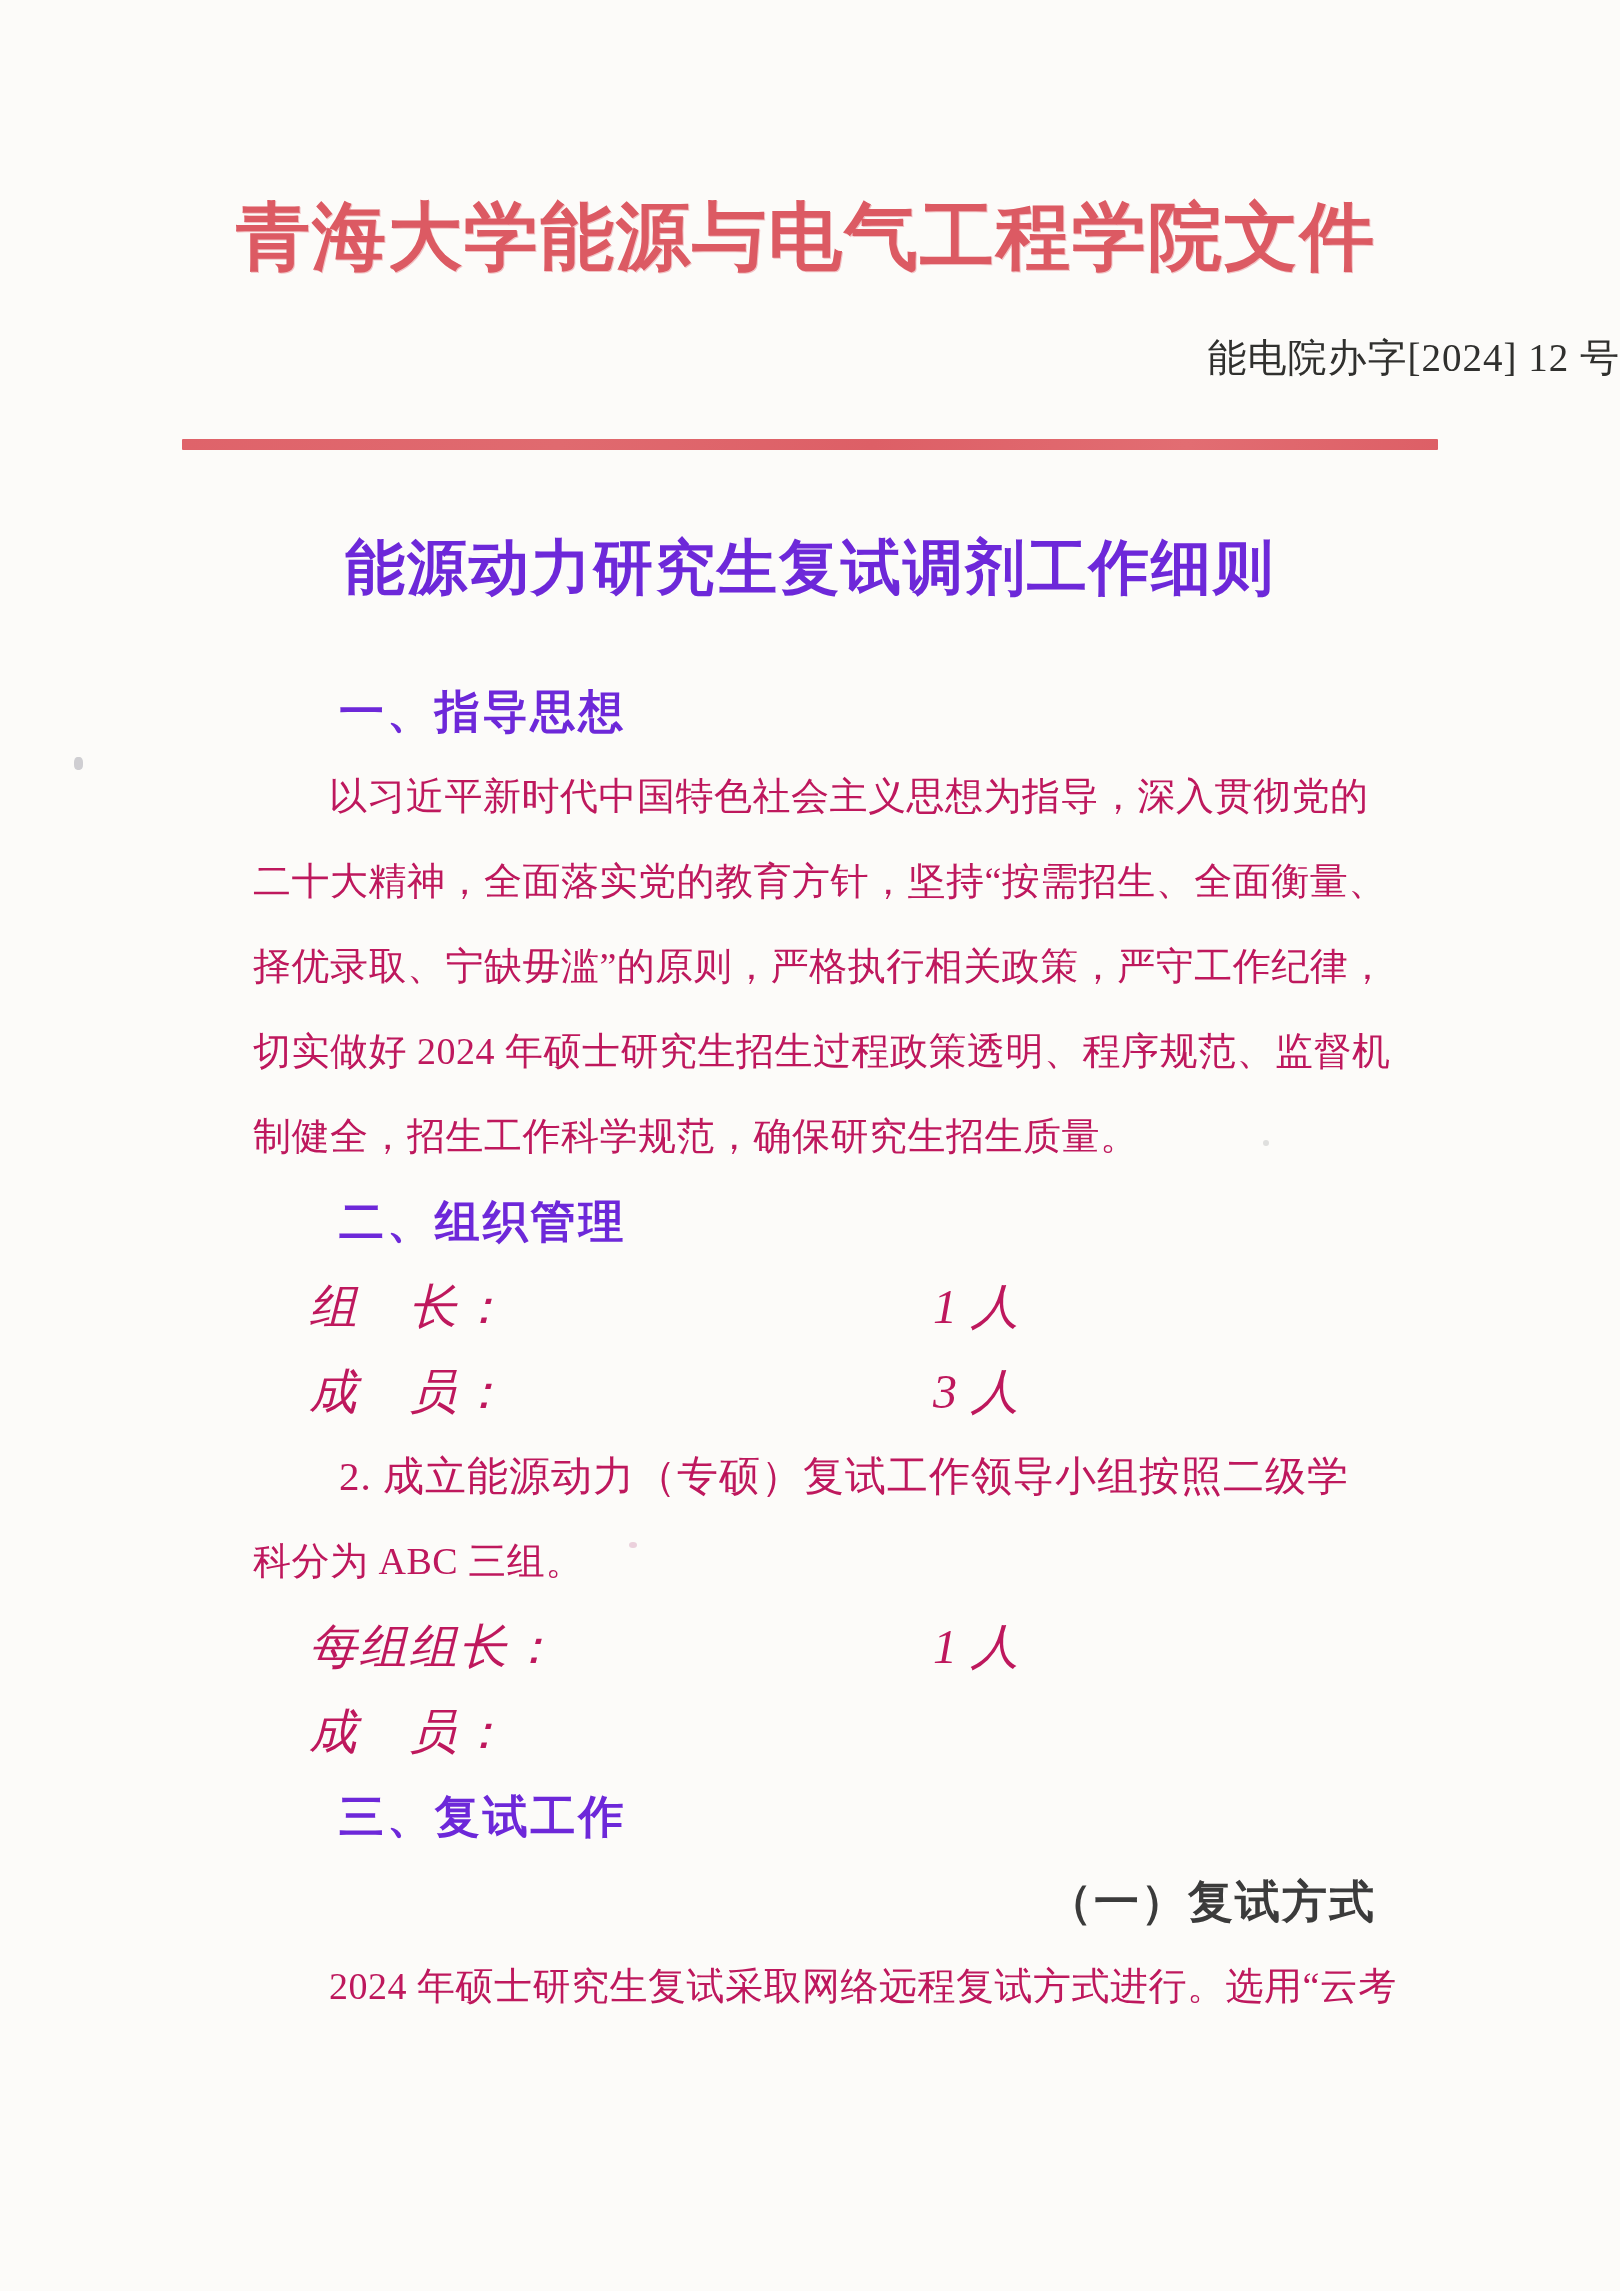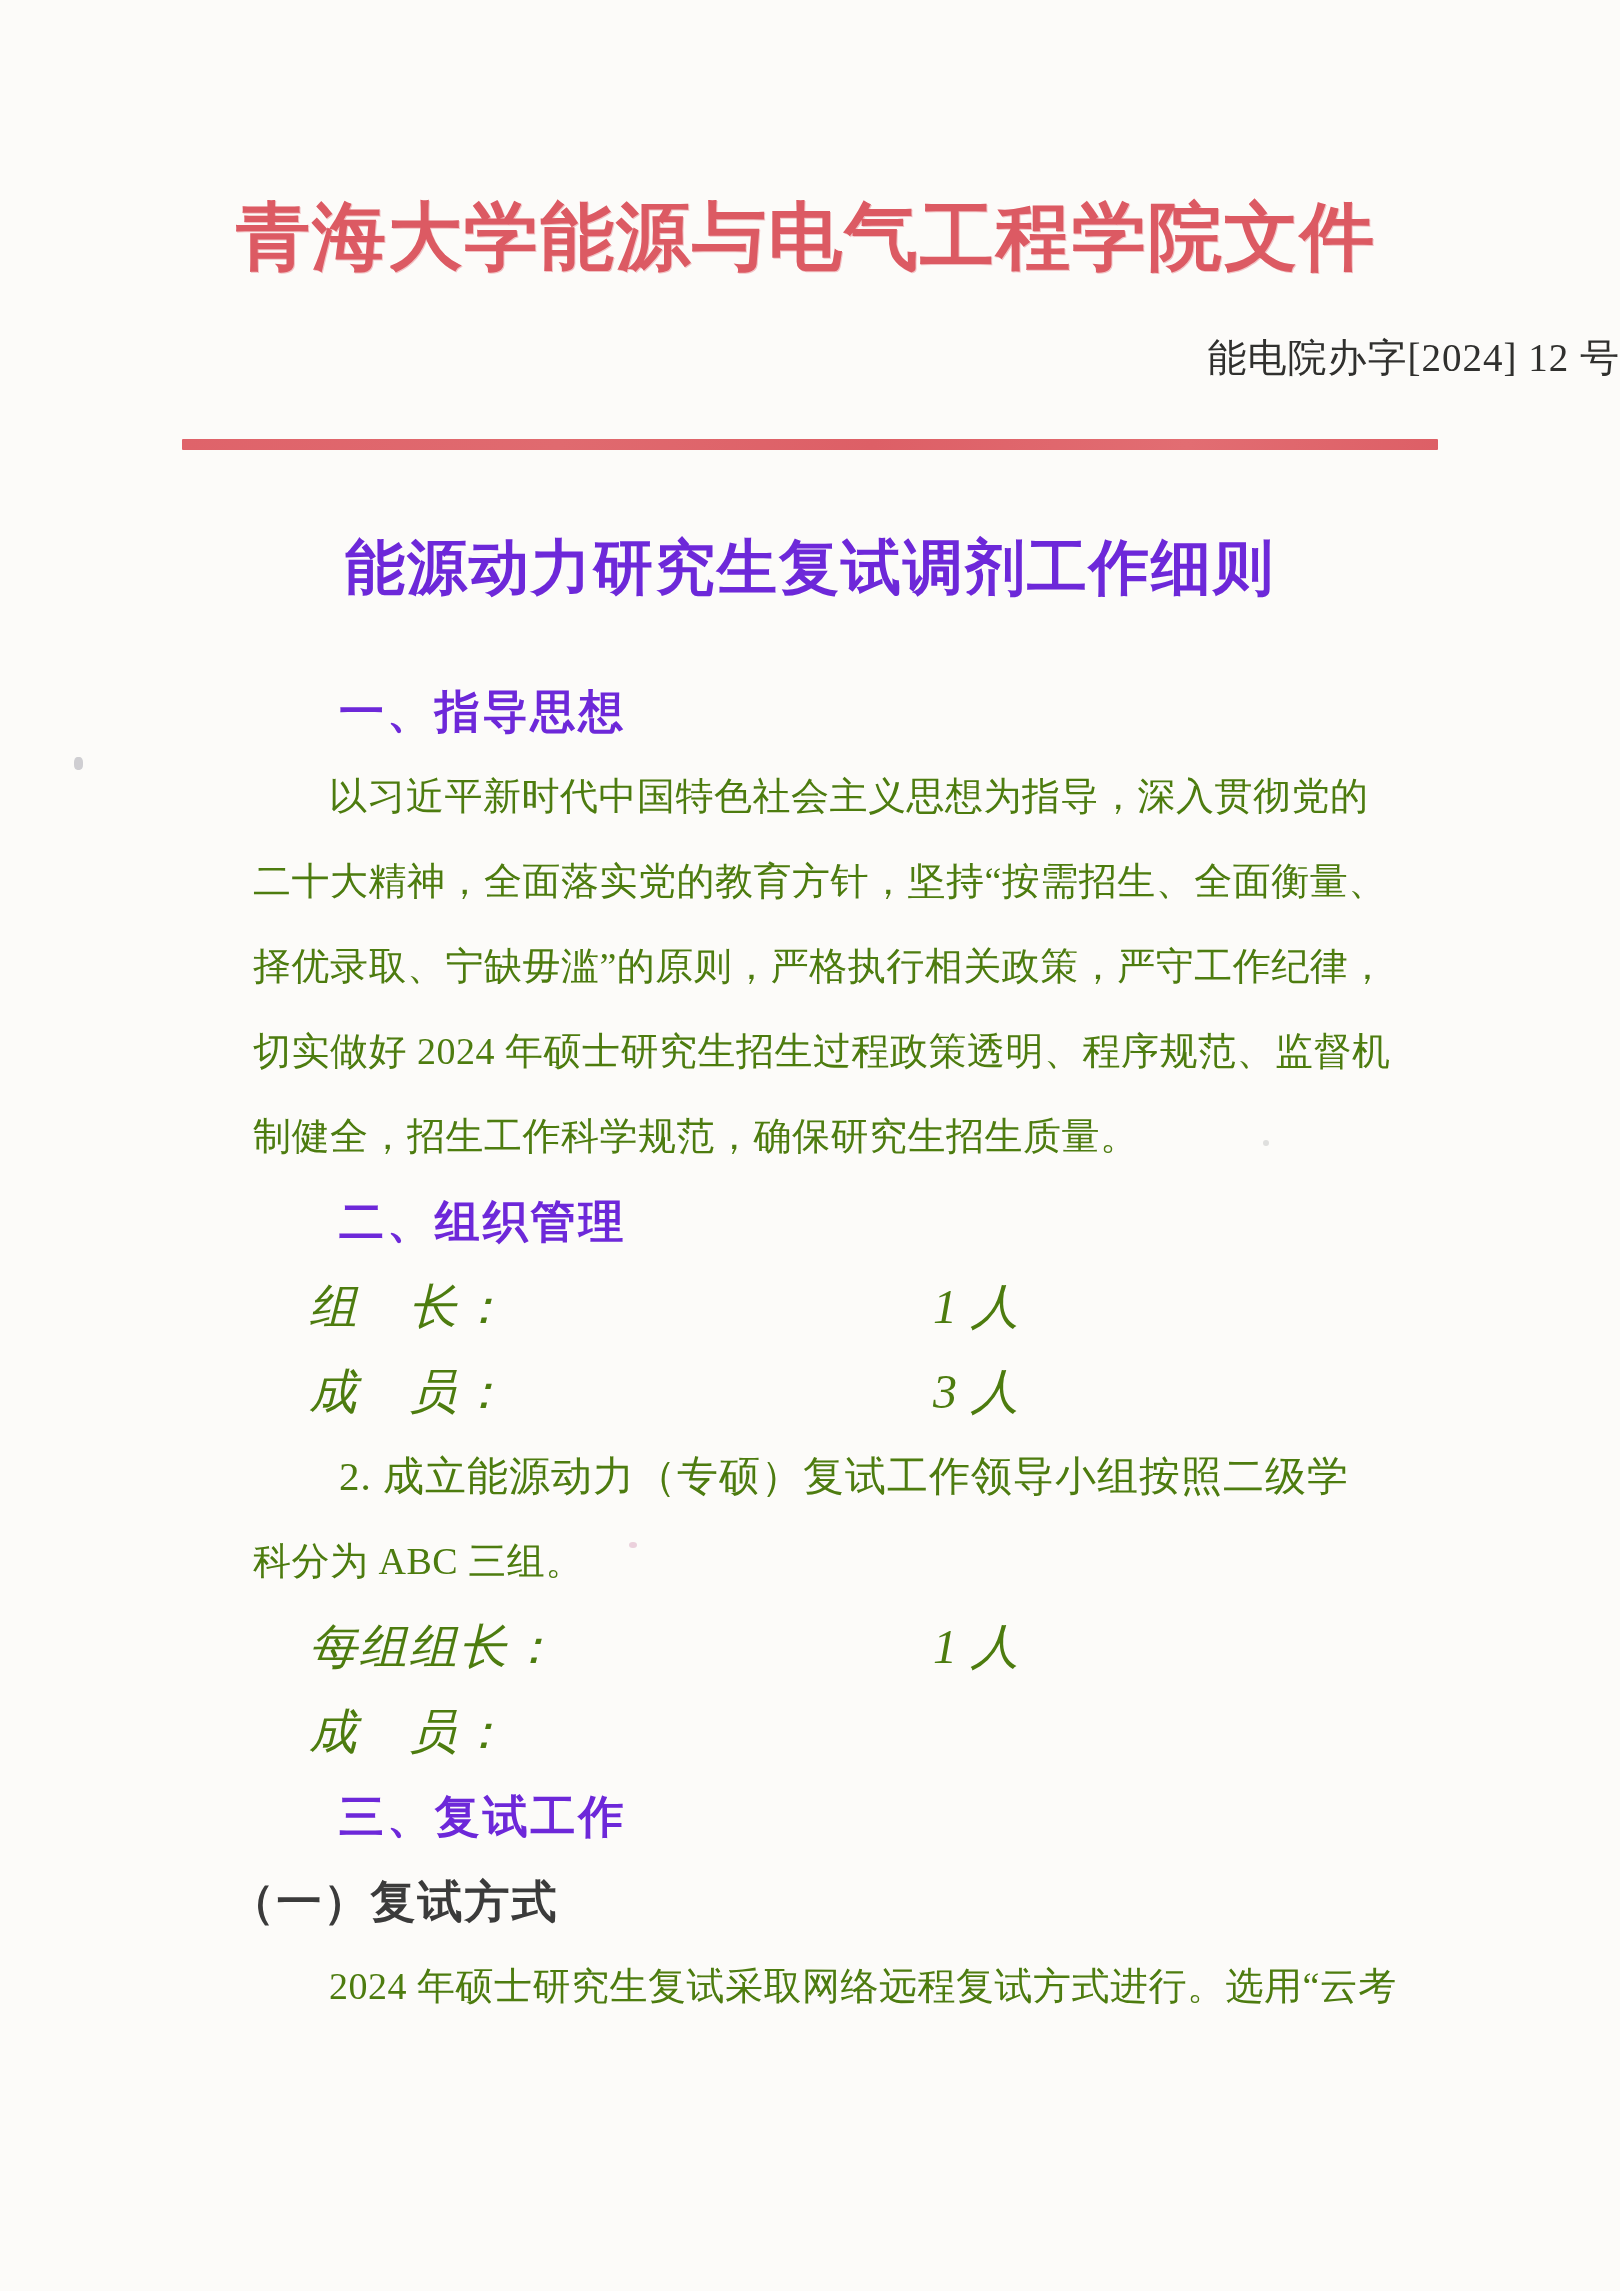--- a/index.html
+++ b/index.html
@@ -54,38 +54,39 @@
   .doc-body {
     position:absolute; top:669px; left:253px; width:1123px;
     color:#474645;
   }
   .ln {
     height:85px;
     line-height:85px;
     font-size:38px;
     letter-spacing:0.5px;
     white-space:nowrap;
-    color:#4d7c0f;
+    color:#be185d;
   }
   .ln.indent { padding-left:76px; }
   .ln.heading {
     font-family:"Liberation Sans", sans-serif;
     font-weight:700;
     font-size:45px;
     color:#6d28d9;
     padding-left:86px;
     letter-spacing:2.9px;
   }
   .ln.subheading {
     font-family:"Liberation Sans", sans-serif;
     font-weight:700;
     font-size:45px;
     color:#3b3b3b;
     margin-left:-23.5px;
     letter-spacing:2px;
+    text-align:right;
   }
   .ln.item { font-size:41px; padding-left:86px; letter-spacing:1px; }
   .ln.label-row { position:relative; font-size:48px; padding-left:56px; letter-spacing:2px;font-style:italic; }
   .ln.label-row .value { position:absolute; left:680px; top:0; letter-spacing:1px; }
   .ln.label-row.wide-value .value { left:289px; }
   
   .speck { position:absolute; border-radius:50%; }
   .speck.a { top:757px; left:74px; width:8.8px; height:12.7px; background:#a9a9b2; opacity:.55; border-radius:40%; }
   .speck.b { top:1542px; left:629px; width:7.8px; height:5.9px; background:#d9a6bf; opacity:.5; }
   .speck.c { top:1140px; left:1263px; width:5.9px; height:5.9px; background:#bdbdbd; opacity:.45; }

